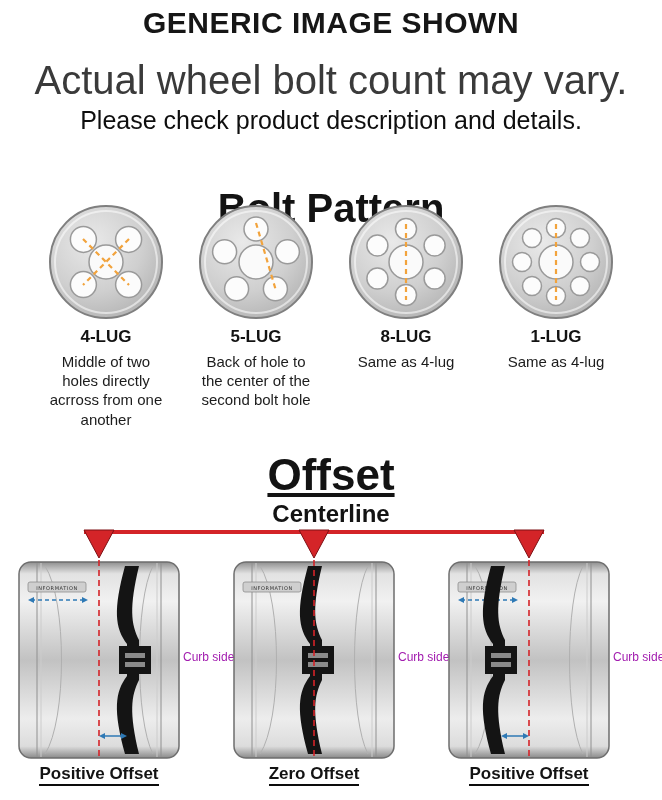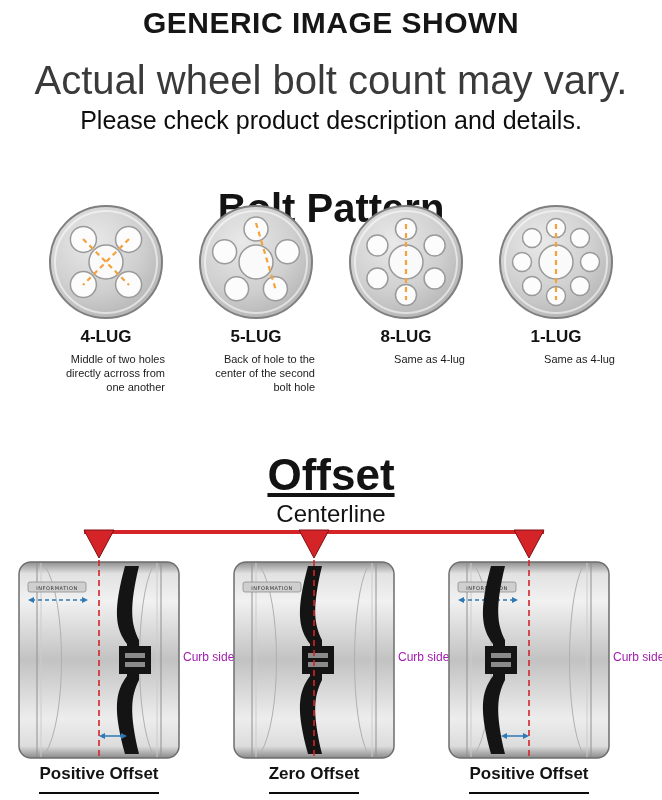--- a/index.html
+++ b/index.html
@@ -10,38 +10,38 @@
   .abs-center { position:absolute; left:0; width:100%; text-align:center; }
   .title      { top:6px;   font-size:30px; font-weight:800; letter-spacing:0.5px; color:#161616; }
   .subtitle   { top:58px;  font-size:40px; font-weight:400; color:#3a3a3a; }
   .note       { top:106px; font-size:25px; font-weight:400; color:#0e0e0e; }
   .bolt-title { top:150px; font-size:40px; font-weight:800;margin-top:36px; }
 
   .bolt-row { position:absolute; top:202px; left:31px; width:600px; display:flex; justify-content:space-between; }
   .bolt-col { width:150px; text-align:center; }
   svg.wheel-face { width:120px; height:120px; display:block; margin:0 auto; }
   .bolt-label { font-size:17px; font-weight:700; margin-top:5px; }
-  .bolt-desc  { font-size:11px; line-height:1.28; margin-top:5px; padding:0 16px; color:#1c1c1c;text-align:right; }
+  .bolt-desc  { font-size:15px; line-height:1.28; margin-top:5px; padding:0 16px; color:#1c1c1c; }
 
   .rim  { fill:url(#gradRim); stroke:#7f7f7f; stroke-width:2; }
   .rim-hl { fill:none; stroke:rgba(255,255,255,0.55); stroke-width:2; }
   .bore { fill:#fafafa; stroke:#9a9a9a; stroke-width:1.5; }
   .lug-hole { fill:#fcfcfc; stroke:#9a9a9a; stroke-width:1.5; }
   .measure { stroke:#f2a33c; stroke-width:2.2; stroke-dasharray:5 4; fill:none; }
 
   .offset-title     { top:450px; font-size:44px; font-weight:800;text-decoration:underline; }
-  .centerline-label { top:500px; font-size:24px; font-weight:400; }
+  .centerline-label { top:500px; font-size:24px; font-weight:700; }
   .centerline-svg { position:absolute; top:528px; left:0; width:662px; height:32px; }
 
   .xsec-row { position:absolute; top:560px; left:15px; width:645px; display:flex; }
   .xsec-col { position:relative; width:215px; height:235px; }
   svg.xsec { position:absolute; top:0; left:0; width:168px; height:200px; }
   .curb-label { position:absolute; left:168px; top:90px; font-size:12px; white-space:nowrap; color:#a21caf; }
   .offset-label { position:absolute; top:204px; left:0; width:168px; text-align:center; font-size:17px; font-weight:700; }
-  .offset-label span { display:inline-block; border-bottom:2.5px solid #0c0c0c; padding-bottom:8px; }
+  .offset-label span { display:inline-block; border-bottom:2.5px solid #0c0c0c; padding-bottom:0; }
 
   .barrel { fill:url(#gradBarrel); stroke:#6e6e6e; stroke-width:1.5; }
   .flange-dark  { stroke:#909090; stroke-width:1; fill:none; }
   .flange-light { stroke:#cccccc; stroke-width:1; fill:none; }
   .contour { stroke:#b0b0b0; stroke-width:1; fill:none; }
   .disc { fill:#141414; }
   .slot { fill:#8a8a8a; }
   .red-center { stroke:#d42428; stroke-width:1.6; stroke-dasharray:6 4; }
   .blue-dash { stroke:#2e79b5; stroke-width:1.3; stroke-dasharray:4 3; }
   .blue-line { stroke:#2e79b5; stroke-width:1.5; }

